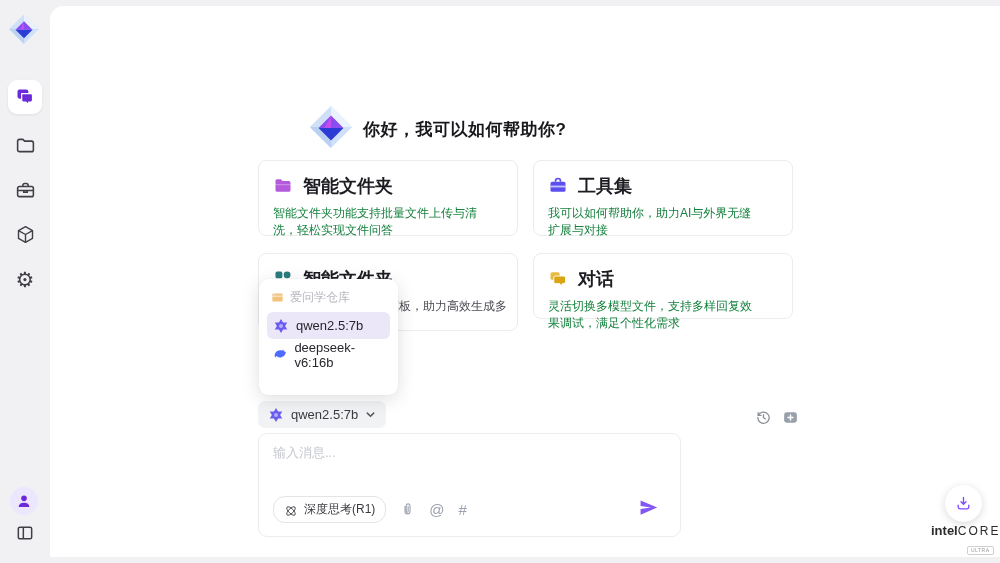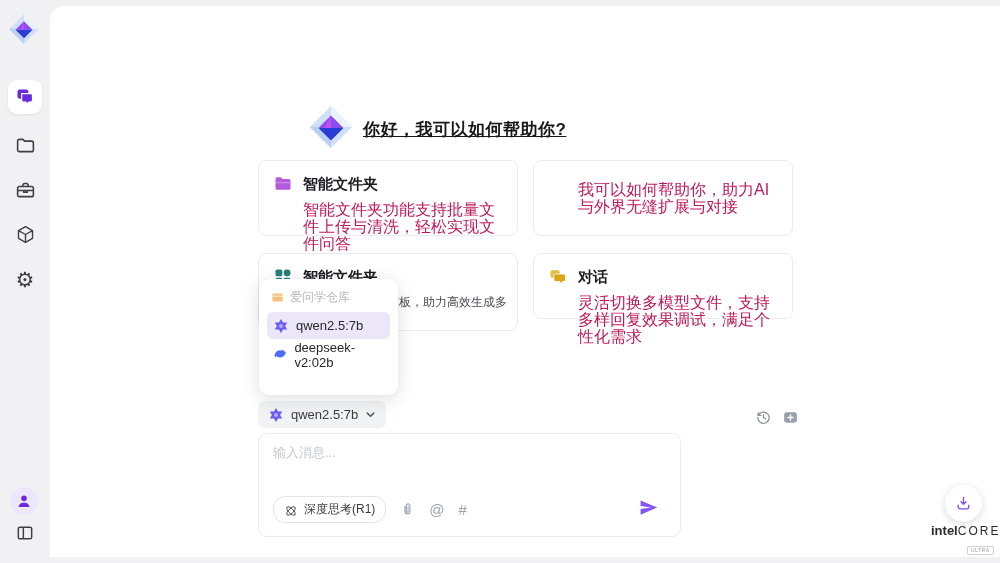--- a/index.html
+++ b/index.html
@@ -14,26 +14,26 @@
   .sidebar { position:absolute; left:0; top:0; width:50px; height:563px; background:#f1f1f3; z-index:5; }
   .logo { position:absolute; left:7px; top:12px; width:34px; height:34px; }
   .side-icn { position:absolute; left:0; width:50px; display:flex; justify-content:center; align-items:center; cursor:pointer; }
   .chat-active { position:absolute; left:8px; top:80px; width:34px; height:34px; background:#ffffff; border-radius:9px; box-shadow:0 1px 3px rgba(0,0,0,.08); display:flex; align-items:center; justify-content:center; }
   .gear-glyph { font-size:21px; color:#3f3f46; line-height:1; }
   .avatar-circle { position:absolute; left:10px; top:487px; width:28px; height:28px; border-radius:50%; background:#ede7fd; display:flex; align-items:center; justify-content:center; }
   
   .main { position:absolute; left:50px; top:6px; right:0; bottom:6px; background:#ffffff; border-top-left-radius:14px; }
   
   .greet-logo { position:absolute; left:258px; top:98px; width:46px; height:46px; }
-  .greet-title { position:absolute; left:313px; top:112px; font-size:17px; font-weight:700; color:#17171c; letter-spacing:.5px;text-decoration:underline; }
+  .greet-title { position:absolute; left:313px; top:112px; font-size:17px; font-weight:700; color:#17171c; letter-spacing:.5px; }
   
   .card { position:absolute; width:260px; height:76px; background:#fff; border:1px solid #ececef; border-radius:8px; padding:13px 14px; cursor:pointer; }
   .card-head { display:flex; align-items:center; gap:10px; }
-  .card-title { font-size:15px; font-weight:700; color:#1c1c22; }
-  .card-desc { margin-top:7px; margin-left:30px; width:205px; font-size:16px; line-height:17px; color:#be185d; }
+  .card-title { font-size:18px; font-weight:700; color:#1c1c22; }
+  .card-desc { margin-top:7px; width:205px; font-size:12px; line-height:17px; color:#15803d; }
   .card-desc-frag { margin-top:7px; margin-left:30px; width:205px; font-size:12px; line-height:17px; color:#4b4b55; padding-left:72px; white-space:nowrap; overflow:hidden; }
   
   .dropdown { position:absolute; left:259px; top:279px; width:139px; height:116px; background:#fff; border-radius:9px; box-shadow:0 4px 18px rgba(0,0,0,.13), 0 0 1px rgba(0,0,0,.1); z-index:10; padding:8px 8px 6px; }
   .dd-group { display:flex; align-items:center; gap:6px; padding:2px 4px 6px; font-size:12px; color:#b6b6bf; }
   .dd-item { display:flex; align-items:center; gap:7px; height:27px; padding:0 6px; border-radius:6px; font-size:13px; color:#26262b; cursor:pointer; margin-bottom:2px; }
   .dd-item.selected { background:#ece6f9; }
   
   .model-pill { position:absolute; left:258px; top:401px; height:27px; background:#f1f2f4; border-radius:7px; display:flex; align-items:center; gap:7px; padding:0 10px; font-size:13px; color:#3a3a40; cursor:pointer; }
   .row-icons { position:absolute; top:403px; display:flex; gap:10px; align-items:center; }
   
@@ -132,20 +132,28 @@
       <svg width="20" height="20" viewBox="0 0 24 24" fill="#b35bdb">
         <path d="M3 6a2 2 0 012-2h4.5l2 2H19a2 2 0 012 2v9a2 2 0 01-2 2H5a2 2 0 01-2-2z"></path>
         <path d="M3 10h18v1H3z" fill="#fff" opacity=".45"></path>
       </svg>
       <span class="card-title">智能文件夹</span>
     </div>
     <div class="card-desc">智能文件夹功能支持批量文件上传与清洗，轻松实现文件问答</div>
   </div>
 
   <div class="card" style="left:483px; top:154px;">
+    <div class="card-head">
+      <svg width="20" height="20" viewBox="0 0 24 24">
+        <path d="M9 7V6a3 3 0 016 0v1" stroke="#5b4ff0" stroke-width="2" fill="none"></path>
+        <rect x="3" y="7" width="18" height="12" rx="2" fill="#5b4ff0"></rect>
+        <rect x="3" y="11.5" width="18" height="2.2" fill="#fff" opacity=".65"></rect>
+      </svg>
+      <span class="card-title">工具集</span>
+    </div>
     <div class="card-desc">我可以如何帮助你，助力AI与外界无缝扩展与对接</div>
   </div>
 
   <div class="card" style="left:208px; top:247px; height:78px;">
     <div class="card-head">
       <svg width="20" height="20" viewBox="0 0 24 24" fill="#2a7d7d">
         <rect x="3" y="3" width="8.2" height="8.2" rx="2"></rect>
         <rect x="12.8" y="3" width="8.2" height="8.2" rx="4"></rect>
         <rect x="3" y="12.8" width="8.2" height="8.2" rx="2"></rect>
         <rect x="12.8" y="12.8" width="8.2" height="8.2" rx="2"></rect>
@@ -235,21 +243,21 @@
       <svg width="16" height="16" viewBox="0 0 24 24" fill="#6a5bf2">
         <path d="M12 1.5l3.1 5.2h6.2L18.2 12l3.1 5.3h-6.2L12 22.5l-3.1-5.2H2.7L5.8 12 2.7 6.7h6.2z"></path>
         <circle cx="12" cy="12" r="3" fill="#fff" opacity=".5"></circle>
       </svg>
       <span>qwen2.5:7b</span>
     </div>
     <div class="dd-item">
       <svg width="16" height="16" viewBox="0 0 24 24" fill="#4D6BFE">
         <path d="M21.5 7.2c-.9 4.8-4.8 8.8-10 8.8-2.4 0-4.5-.9-6-2.4-.8 1-1.7 2.6-1.7 2.6S2 13.3 3 10.7C4.4 6.8 8 4.2 12 4.2c1 0 2 .2 2.9.5L17 2.8l1.2 3c1.1.2 2.3.7 3.3 1.4z"></path>
       </svg>
-      <span>deepseek-v2:02b</span>
+      <span>deepseek-v6:16b</span>
     </div>
   </div>
 
 </div>
 
 <div class="fab">
   <svg width="17" height="17" viewBox="0 0 24 24" fill="none" stroke="#7C4DFF" stroke-width="1.9" stroke-linecap="round" stroke-linejoin="round">
     <path d="M12 3.5v9M8.5 9.5L12 13l3.5-3.5"></path>
     <path d="M4.5 14.5V17a2.5 2.5 0 002.5 2.5h10A2.5 2.5 0 0019.5 17v-2.5"></path>
   </svg>

